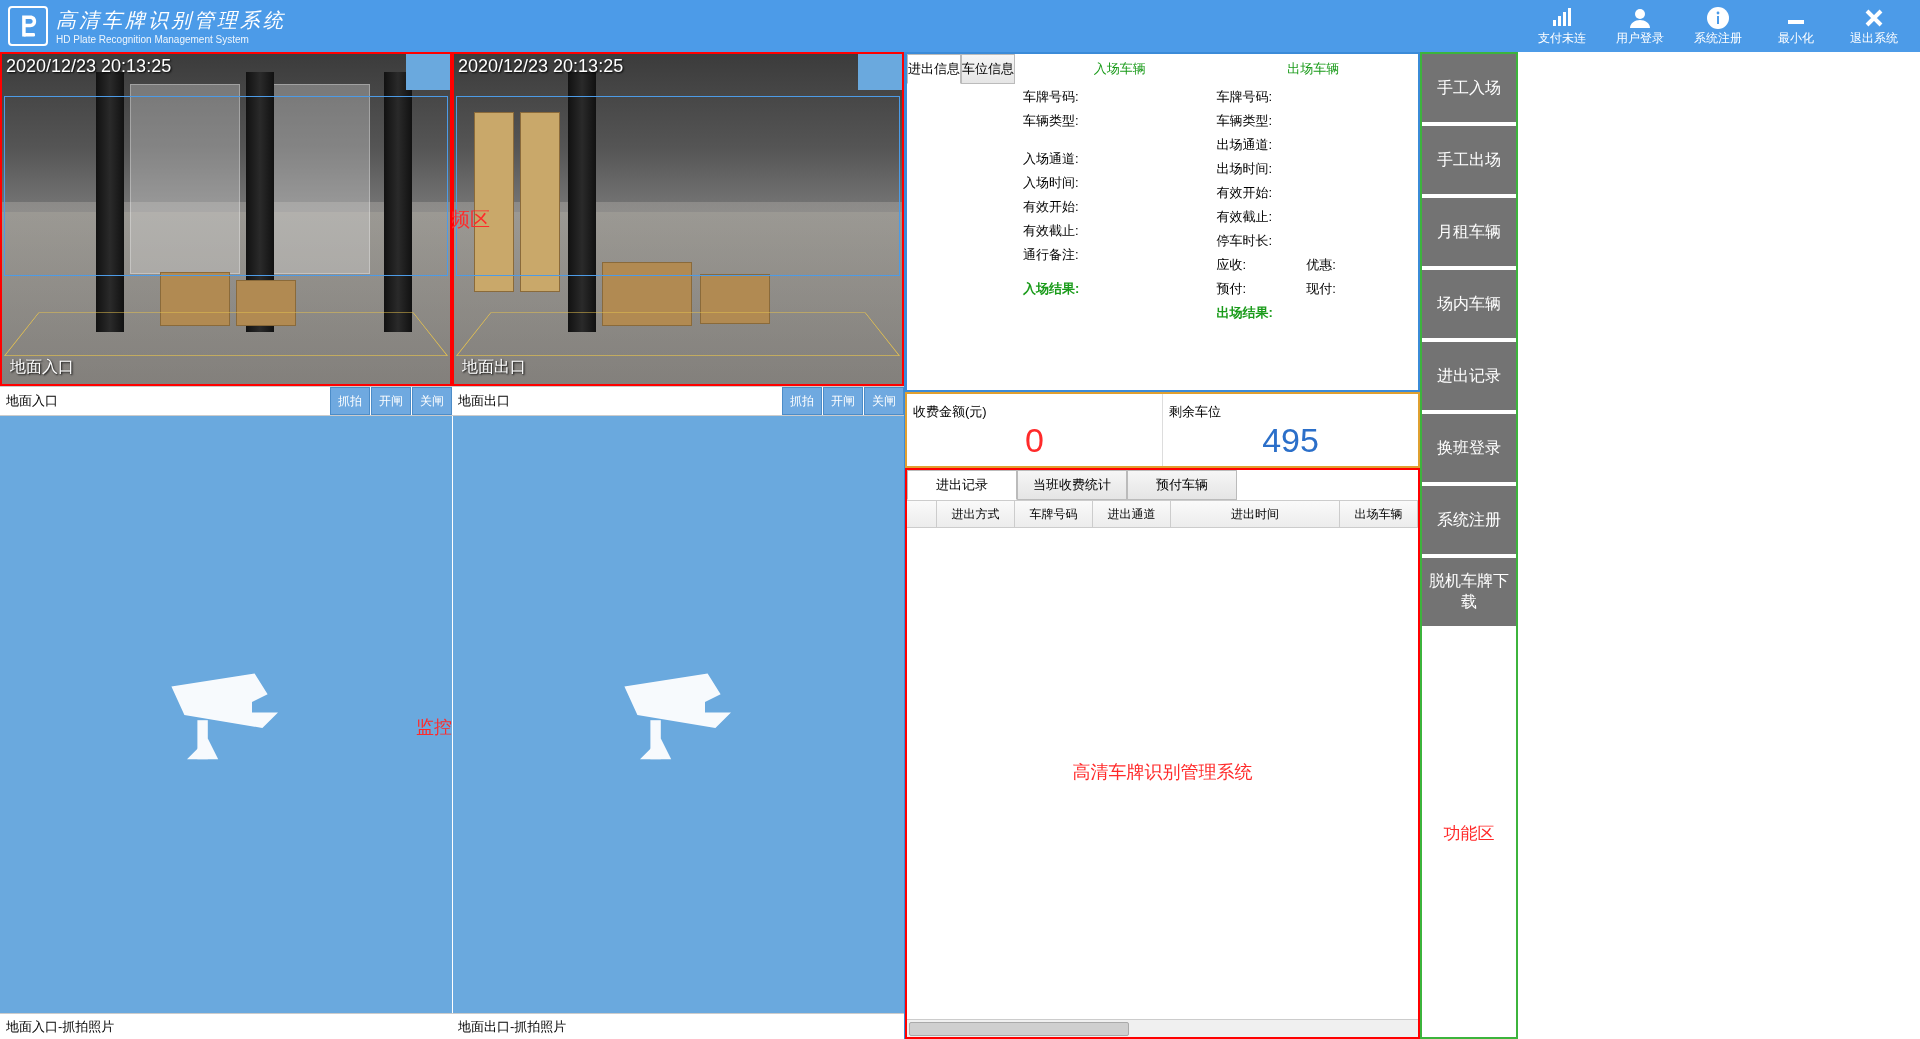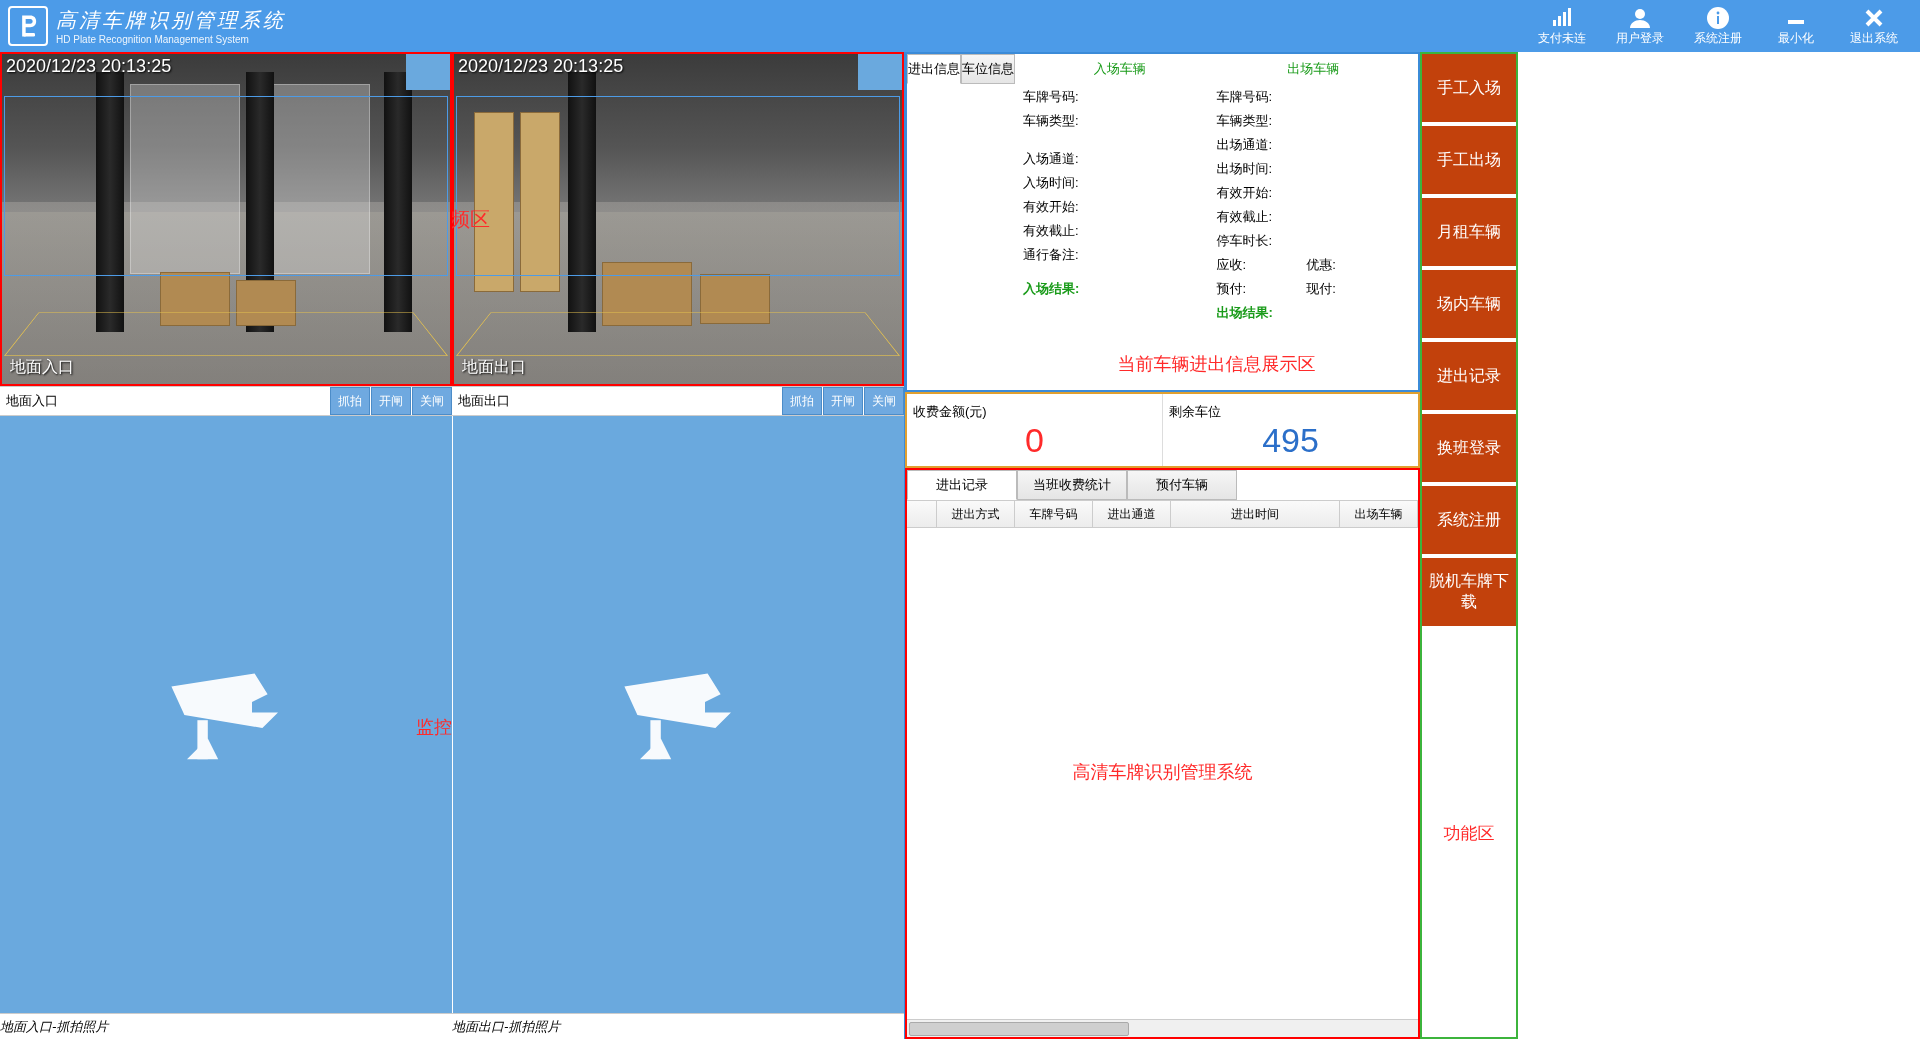--- a/index.html
+++ b/index.html
@@ -39,21 +39,21 @@
 .ctrl-name { flex: 1; padding-left: 6px; font-size: 13px; }
 .ctrl-btn { width: 40px; height: 28px; background: #6fa9e0; color: #fff; border: 1px solid #4c8cc8; font-size: 12px; cursor: pointer; margin-left: 1px; }
 
 .photo-row { display: flex; flex: 1; }
 .photo-cell { width: 452px; background: #6aa9de; position: relative; display: flex; align-items: center; justify-content: center; }
 .photo-cell + .photo-cell { border-left: 1px solid #fff; }
 .cam-icon { width: 130px; height: 110px; opacity: .95; }
 .cam-icon svg { width: 100%; height: 100%; fill: #fff; }
 .photo-label-red { position: absolute; left: 50%; transform: translateX(190px); top: 50%; color: #ff2a2a; font-size: 18px; }
 .caption-row { display: flex; height: 26px; background: #fff; border-top: 1px solid #ccc; }
-.caption-cell { width: 452px; padding-left: 0; display: flex; align-items: center; font-size: 13px; font-style: italic; }
+.caption-cell { width: 452px; padding-left: 6px; display: flex; align-items: center; font-size: 13px; }
 
 
 .info-panel { border: 2px solid #3b8bd8; flex: 0 0 340px; display: flex; background: #fff; }
 .tabstrip { display: flex; height: 30px; }
 .tab { flex: 1; display: flex; align-items: center; justify-content: center; border: 1px solid #bbb; background: linear-gradient(#f6f6f6,#e5e5e5); cursor: pointer; font-size: 13px; }
 .tab.active { background: #fff; border-bottom-color: #fff; }
 .info-body { flex: 1; display: flex; padding: 6px 8px 4px; position: relative; }
 .info-col { flex: 1; display: flex; flex-direction: column; gap: 6px; font-size: 13px; }
 .info-col h4 { color: #1a9b1a; font-weight: normal; text-align: center; margin-bottom: 4px; font-size: 13px; }
 .kv { display: flex; }
@@ -82,21 +82,21 @@
 .gh2 { width: 78px; }
 .gh3 { width: 78px; }
 .gh4 { flex: 1; }
 .gh5 { width: 78px; }
 .grid-body { flex: 1; position: relative; overflow: auto; }
 .grid-overlay-red { position: absolute; left: 0; right: 0; top: 50%; transform: translateY(-60%); text-align: center; color: #ff2a2a; font-size: 18px; }
 .grid-scroll-h { height: 18px; background: #f0f0f0; border-top: 1px solid #ccc; position: relative; }
 .grid-thumb { position: absolute; left: 2px; top: 2px; height: 14px; width: 220px; background: #cfcfcf; border: 1px solid #aaa; border-radius: 2px; }
 
 
-.side-btn { flex: 0 0 72px; background: #c2410c; color: #fff; display: flex; align-items: center; justify-content: center; font-size: 16px; border-bottom: 4px solid #fff; cursor: pointer; text-align: center; padding: 0 6px; }
+.side-btn { flex: 0 0 72px; background: #737373; color: #fff; display: flex; align-items: center; justify-content: center; font-size: 16px; border-bottom: 4px solid #fff; cursor: pointer; text-align: center; padding: 0 6px; }
 .side-lbl { flex: 1; display: flex; align-items: center; justify-content: center; color: #ff2a2a; font-size: 17px; }
 
 
 .scene-floor { position: absolute; bottom: 0; left: 0; right: 0; height: 55%; background: linear-gradient(180deg, rgba(200,195,188,.3) 0%, rgba(140,136,130,.4) 100%); }
 .scene-wall { position: absolute; top: 0; left: 0; right: 0; height: 48%; background: linear-gradient(180deg,#3b3b3b 0%, #555 60%, #777 100%); }
 .scene-door { position: absolute; top: 32px; width: 110px; height: 190px; background: rgba(220,220,220,.35); border: 1px solid rgba(255,255,255,.3); }
 .scene-pillar { position: absolute; top: 20px; width: 28px; height: 260px; background: linear-gradient(90deg,#111,#2a2a2a,#111); }
 .scene-box { position: absolute; background: #b18a52; border: 1px solid #8a6a3a; }
 .scene-sign { position: absolute; top: 60px; width: 40px; height: 180px; background: #c9a86a; border: 1px solid #8a6a3a; }
 .scene-corner { position: absolute; top: 2px; right: 2px; width: 44px; height: 36px; background: #6aa9de; }
@@ -304,21 +304,20 @@
             <span><span>优惠:</span></span>
           </div>
           <div class="kv2">
             <span><span>预付:</span></span>
             <span><span>现付:</span></span>
           </div>
           <div class="kv">
               <span class="k result-k">出场结果:</span>
             </div>
         </div>
-        <div class="info-overlay-red">当前车辆进出信息展示区</div>
       </div>
     </div>
 
     <div class="fee-panel">
       <div class="fee-cell">
         <div class="fee-wrap">
           <div class="fee-title">收费金额(元)</div>
           <div class="fee-val fee-red" style="align-self:center">0</div>
         </div>
       </div>

